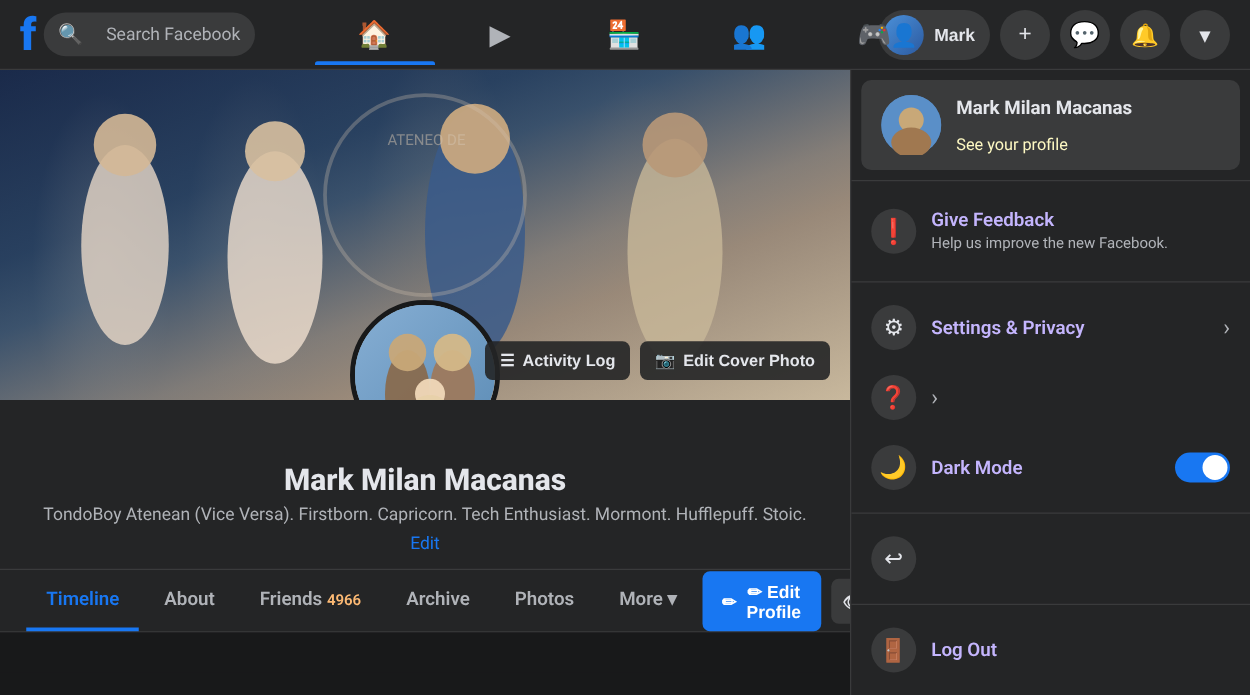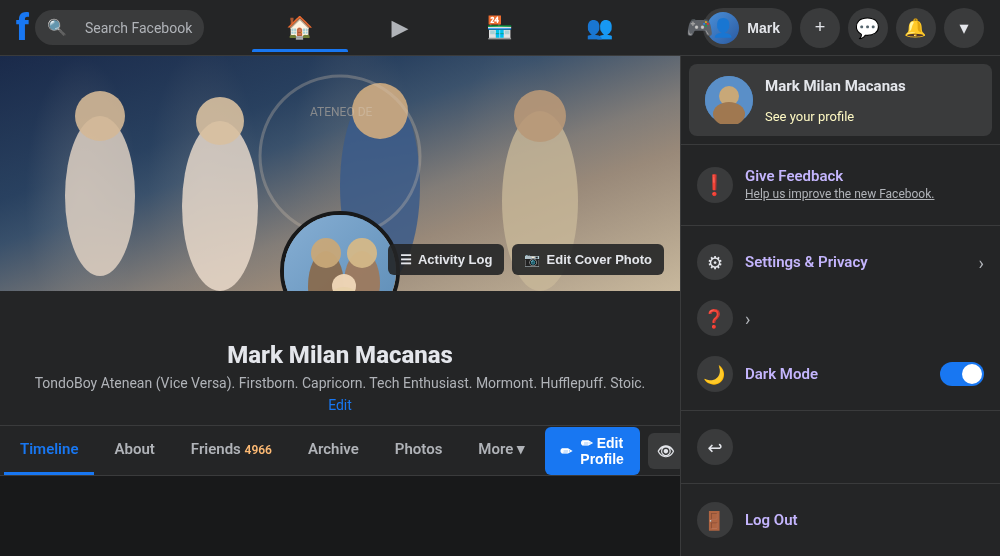--- a/index.html
+++ b/index.html
@@ -90,21 +90,21 @@
     .profile-content {
       flex: 1;
       overflow-y: auto;
       overflow-x: hidden;
       background: #18191a;
     }
 
     
     .cover-photo-area {
       position: relative;
-      height: 235px;
+      height: 264px;
       background: #3a3b3c;
       overflow: hidden;
     }
     .cover-photo-bg {
       width: 100%;
       height: 100%;
       background: linear-gradient(160deg, #1a2a4a 0%, #2c3e5a 30%, #b8a898 60%, #c8b8a8 100%);
       position: relative;
     }
     
@@ -185,21 +185,21 @@
       font-size: 14px;
       cursor: pointer;
       margin-bottom: 12px;
       display: inline-block;
     }
 
     
     .profile-tabs {
       display: flex;
       align-items: center;
-      padding: 0 4px;
+      padding: 0 21px;
       border-top: 1px solid #3a3b3c;
       gap: 4px;
     }
     .profile-tab {
       padding: 14px 16px;
       font-size: 15px;
       font-weight: 600;
       color: #b0b3b8;
       cursor: pointer;
       border-bottom: 3px solid transparent;
@@ -311,21 +311,20 @@
     .dropdown-item-title {
       font-size: 15px;
       font-weight: 600;
       color: #c4b5fd;
     }
     .dropdown-item-sub {
       font-size: 12px;
       color: #b0b3b8;
       margin-top: 2px;
       line-height: 1.3;
-      text-decoration: underline;
     }
     .dropdown-item-arrow {
       color: #b0b3b8;
       font-size: 18px;
     }
 
     .dropdown-divider {
       height: 1px;
       background: #3a3b3c;
       margin: 8px 0;

